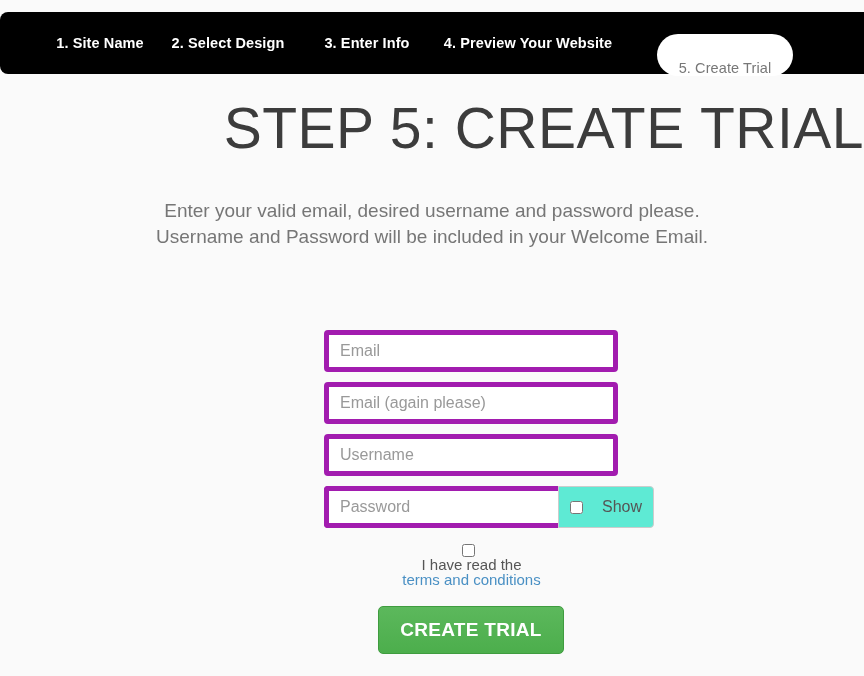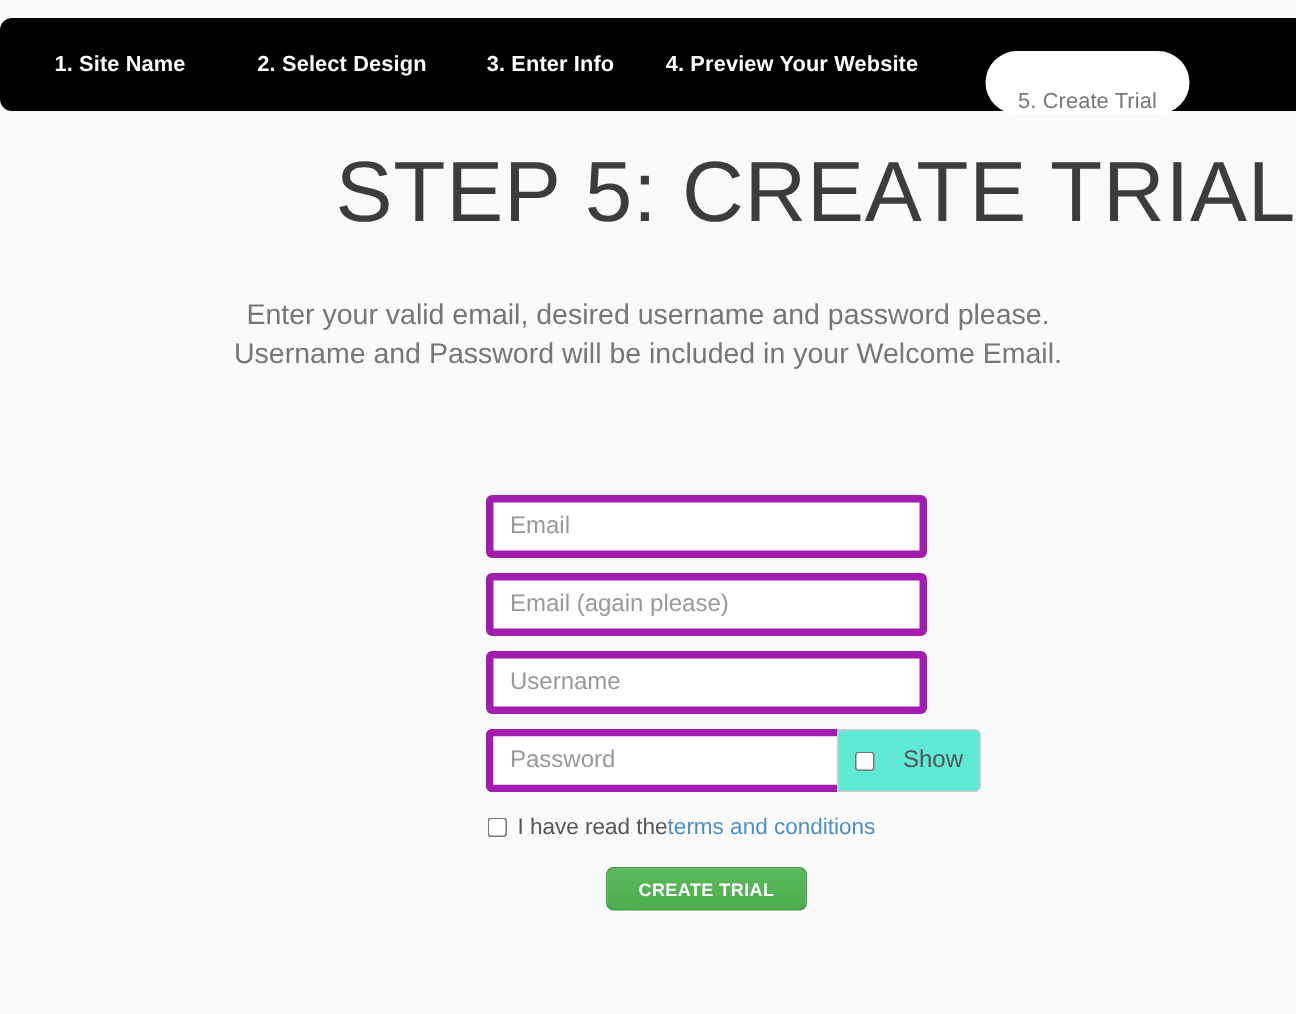--- a/index.html
+++ b/index.html
@@ -145,20 +145,21 @@
   }
 
   .terms-row {
     display: flex;
     align-items: center;
     margin-top: 13px;
     margin-left: 1px;
     font-size: 15px;
     color: #555555;
     line-height: 1;
+    flex-direction: column;
   }
   .terms-row input[type=checkbox] {
     margin: 0 7px 0 0;
     width: 13px;
     height: 13px;
   }
   .terms-link {
     color: #4a90c4;
     text-decoration: none;
     cursor: pointer;
@@ -168,36 +169,36 @@
     display: flex;
     justify-content: center;
     margin-top: 19px;
   }
   .btn-create {
     background: linear-gradient(to bottom, #5cb85c 0%, #4cae4c 100%);
     border: 1px solid #3f9c3f;
     border-radius: 5px;
     color: #ffffff;
     font-family: "Liberation Sans", sans-serif;
-    font-size: 12px;
+    font-size: 19px;
     font-weight: bold;
     letter-spacing: 0.3px;
     padding: 0 21px;
-    height: 29px;
+    height: 48px;
     cursor: pointer;
     white-space: nowrap;
   }
 </style>
 </head>
 <body>
 
 <div class="nav-wrap">
   <div class="nav-bar"></div>
 
-  <div class="nav-item" style="left:0px;width:160px;">
+  <div class="nav-item" style="left:0px;width:160px;padding-left:20px;">
     <span>1. Site Name</span>
   </div>
 
   <div class="nav-item" style="left:140px;width:176px;">
     <span>2. Select Design</span>
   </div>
 
   <div class="nav-item" style="left:292px;width:150px;">
     <span>3. Enter Info</span>
   </div>

